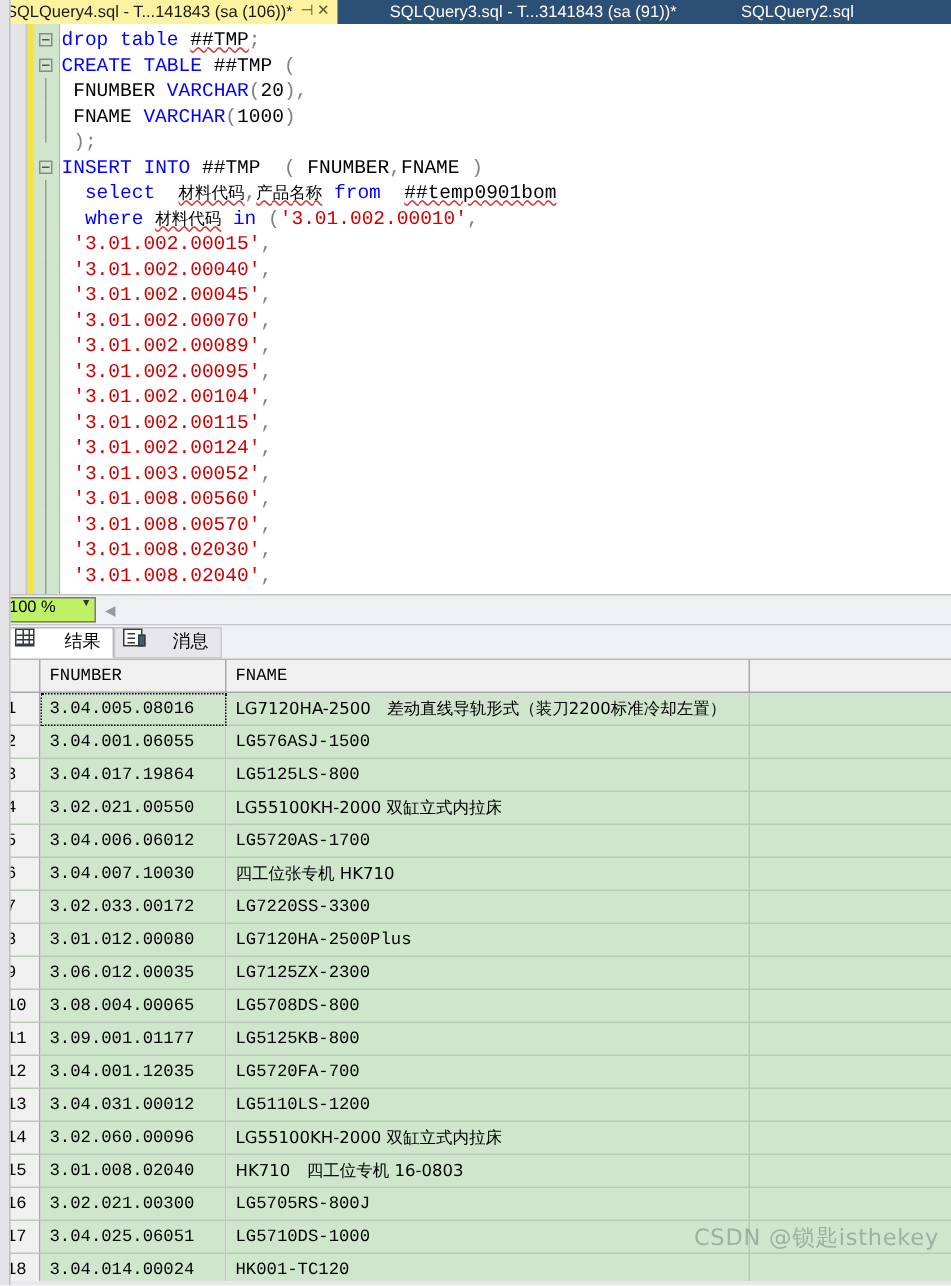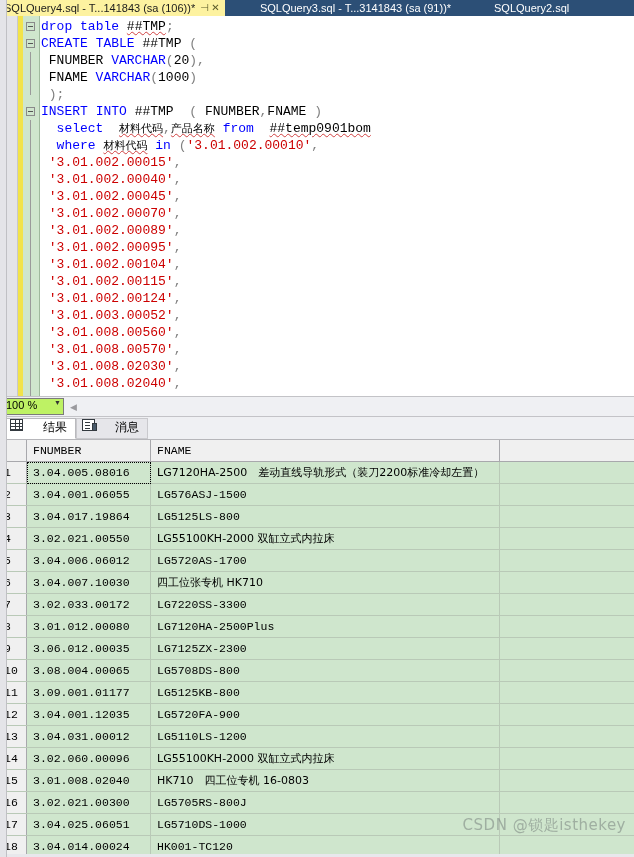--- a/index.html
+++ b/index.html
@@ -555,21 +555,21 @@
           </tr>
           <tr>
             <td class="rownum">11</td>
             <td class="c-fnumber">3.09.001.01177</td>
             <td class="c-fname">LG5125KB-800</td>
             <td class="c-pad"></td>
           </tr>
           <tr>
             <td class="rownum">12</td>
             <td class="c-fnumber">3.04.001.12035</td>
-            <td class="c-fname">LG5720FA-900</td>
+            <td class="c-fname">LG5720FA-700</td>
             <td class="c-pad"></td>
           </tr>
           <tr>
             <td class="rownum">13</td>
             <td class="c-fnumber">3.04.031.00012</td>
             <td class="c-fname">LG5110LS-1200</td>
             <td class="c-pad"></td>
           </tr>
           <tr>
             <td class="rownum">14</td>

